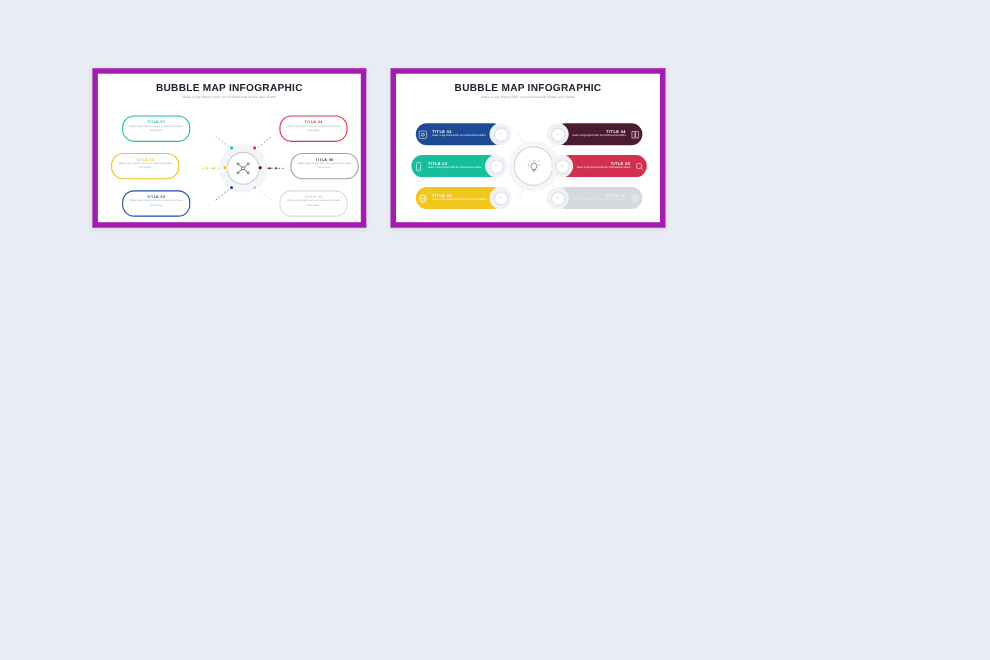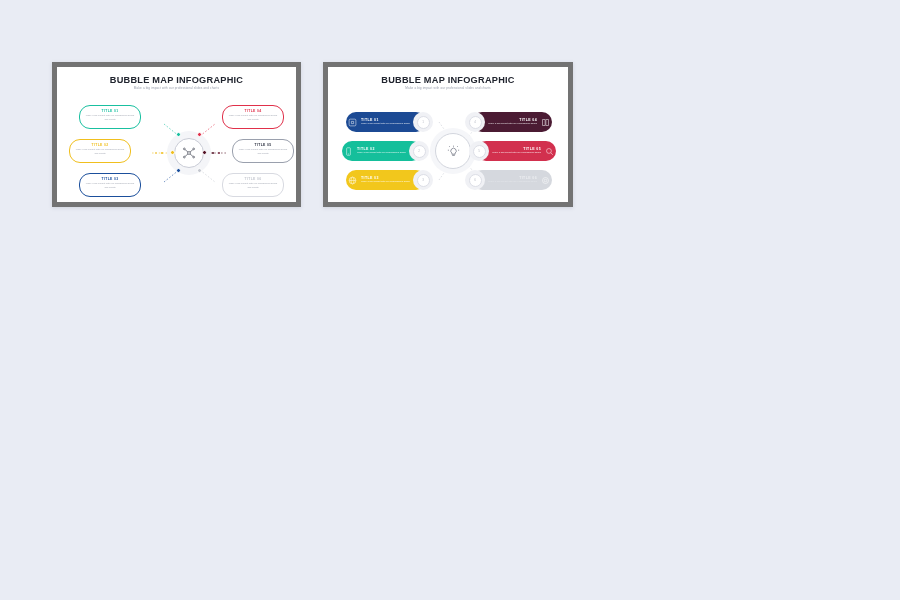--- a/index.html
+++ b/index.html
@@ -6,23 +6,24 @@
   body{
     width:900px;height:600px;
     background:#e9ecf4;
     font-family:"Liberation Sans", sans-serif;
     overflow:hidden;
   }
   .stage{position:relative;width:900px;height:600px;}
 
   .slide{
     position:absolute;
-    background:#737373;
+    background:#a21caf;
     box-shadow:0 1px 4px rgba(40,50,80,.13);
     overflow:hidden;
+    margin-left:32px;
   }
   #slide-left{left:52px;top:62px;width:249px;height:145px;}
   #slide-right{left:323px;top:62px;width:250px;height:145px;}
 
   .slide-inner{position:absolute;inset:5px;background:#fff;}
 
   .title{
     position:absolute;left:0;right:0;top:8px;
     text-align:center;
     font-size:9.2px;

